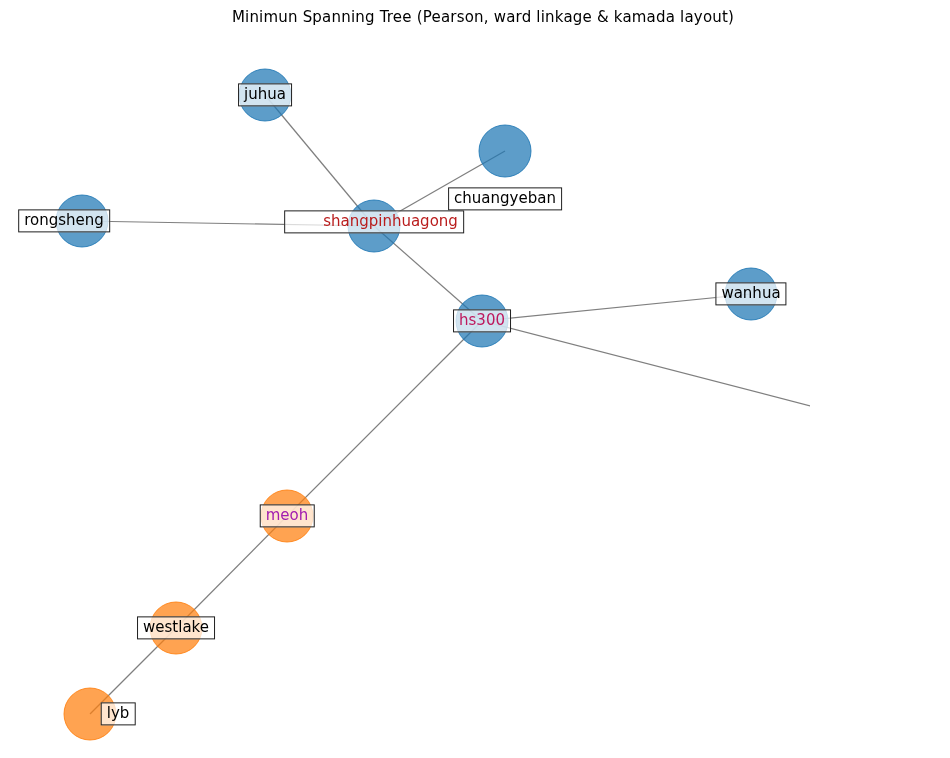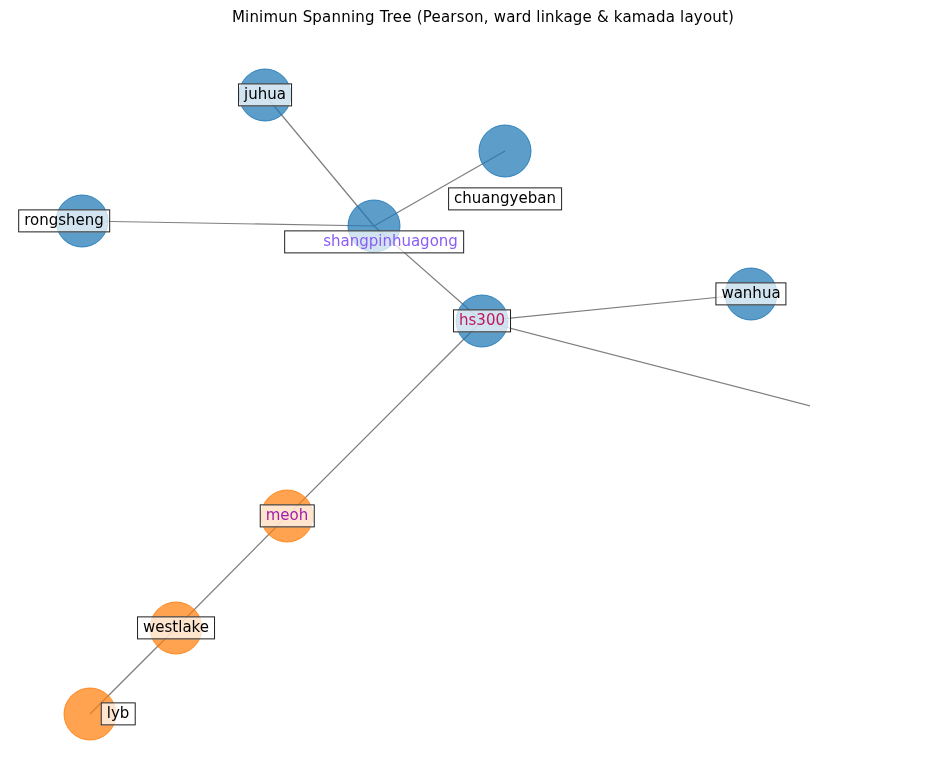--- a/index.html
+++ b/index.html
@@ -69,21 +69,21 @@
         <circle cx="884" cy="425" r="26" fill="#ff7f0e" fill-opacity="0.72" stroke="#ff7f0e" stroke-opacity="0.85" stroke-width="1"></circle>
         <circle cx="287" cy="516" r="26" fill="#ff7f0e" fill-opacity="0.72" stroke="#ff7f0e" stroke-opacity="0.85" stroke-width="1"></circle>
         <circle cx="176" cy="628" r="26" fill="#ff7f0e" fill-opacity="0.72" stroke="#ff7f0e" stroke-opacity="0.85" stroke-width="1"></circle>
         <circle cx="90" cy="714" r="26" fill="#ff7f0e" fill-opacity="0.72" stroke="#ff7f0e" stroke-opacity="0.85" stroke-width="1"></circle>
       </g>
   </svg>
   <div id="labels-layer">
       <div class="node-label" style="left: 265px; top: 95px; background: rgba(255, 255, 255, 0.72); border-color: rgb(31, 31, 31); color: rgb(0, 0, 0);">juhua</div>
       <div class="node-label" style="left: 505px; top: 151px; background: rgba(255, 255, 255, 0.72); border-color: rgb(31, 31, 31); color: rgb(0, 0, 0); margin-top: 48px;">chuangyeban</div>
       <div class="node-label" style="left: 64px; top: 221px; background: rgba(255, 255, 255, 0.72); border-color: rgb(31, 31, 31); color: #000000;">rongsheng</div>
-      <div class="node-label" style="left: 374px; top: 242px; background: rgba(255, 255, 255, 0.72); border-color: rgb(31, 31, 31); color: #8b5cf6; padding-left: 38px;">shangpinhuagong</div>
+      <div class="node-label" style="left: 374px; top: 222px; background: rgba(255, 255, 255, 0.72); border-color: rgb(31, 31, 31); color: #b91c1c; padding-left: 38px;">shangpinhuagong</div>
       <div class="node-label" style="left: 482px; top: 321px; background: rgba(255, 255, 255, 0.72); border-color: rgb(31, 31, 31); color: #be185d;">hs300</div>
       <div class="node-label" style="left: 751px; top: 294px; background: rgba(255, 255, 255, 0.72); border-color: rgb(31, 31, 31); color: rgb(0, 0, 0);">wanhua</div>
       <div class="node-label" style="left: 884px; top: 440px; background: rgba(255, 255, 255, 0.72); border-color: rgb(31, 31, 31); color: #0f766e; text-align: right;">lg</div>
       <div class="node-label" style="left: 287px; top: 516px; background: rgba(255, 255, 255, 0.72); border-color: rgb(31, 31, 31); color: #a21caf;">meoh</div>
       <div class="node-label" style="left: 176px; top: 628px; background: rgba(255, 255, 255, 0.72); border-color: rgb(31, 31, 31); color: rgb(0, 0, 0);">westlake</div>
       <div class="node-label" style="left: 90px; top: 714px; background: rgba(255, 255, 255, 0.72); border-color: rgb(31, 31, 31); color: rgb(0, 0, 0); margin-left: 28px;">lyb</div>
     </div>
 </div>
 
 </body></html>

